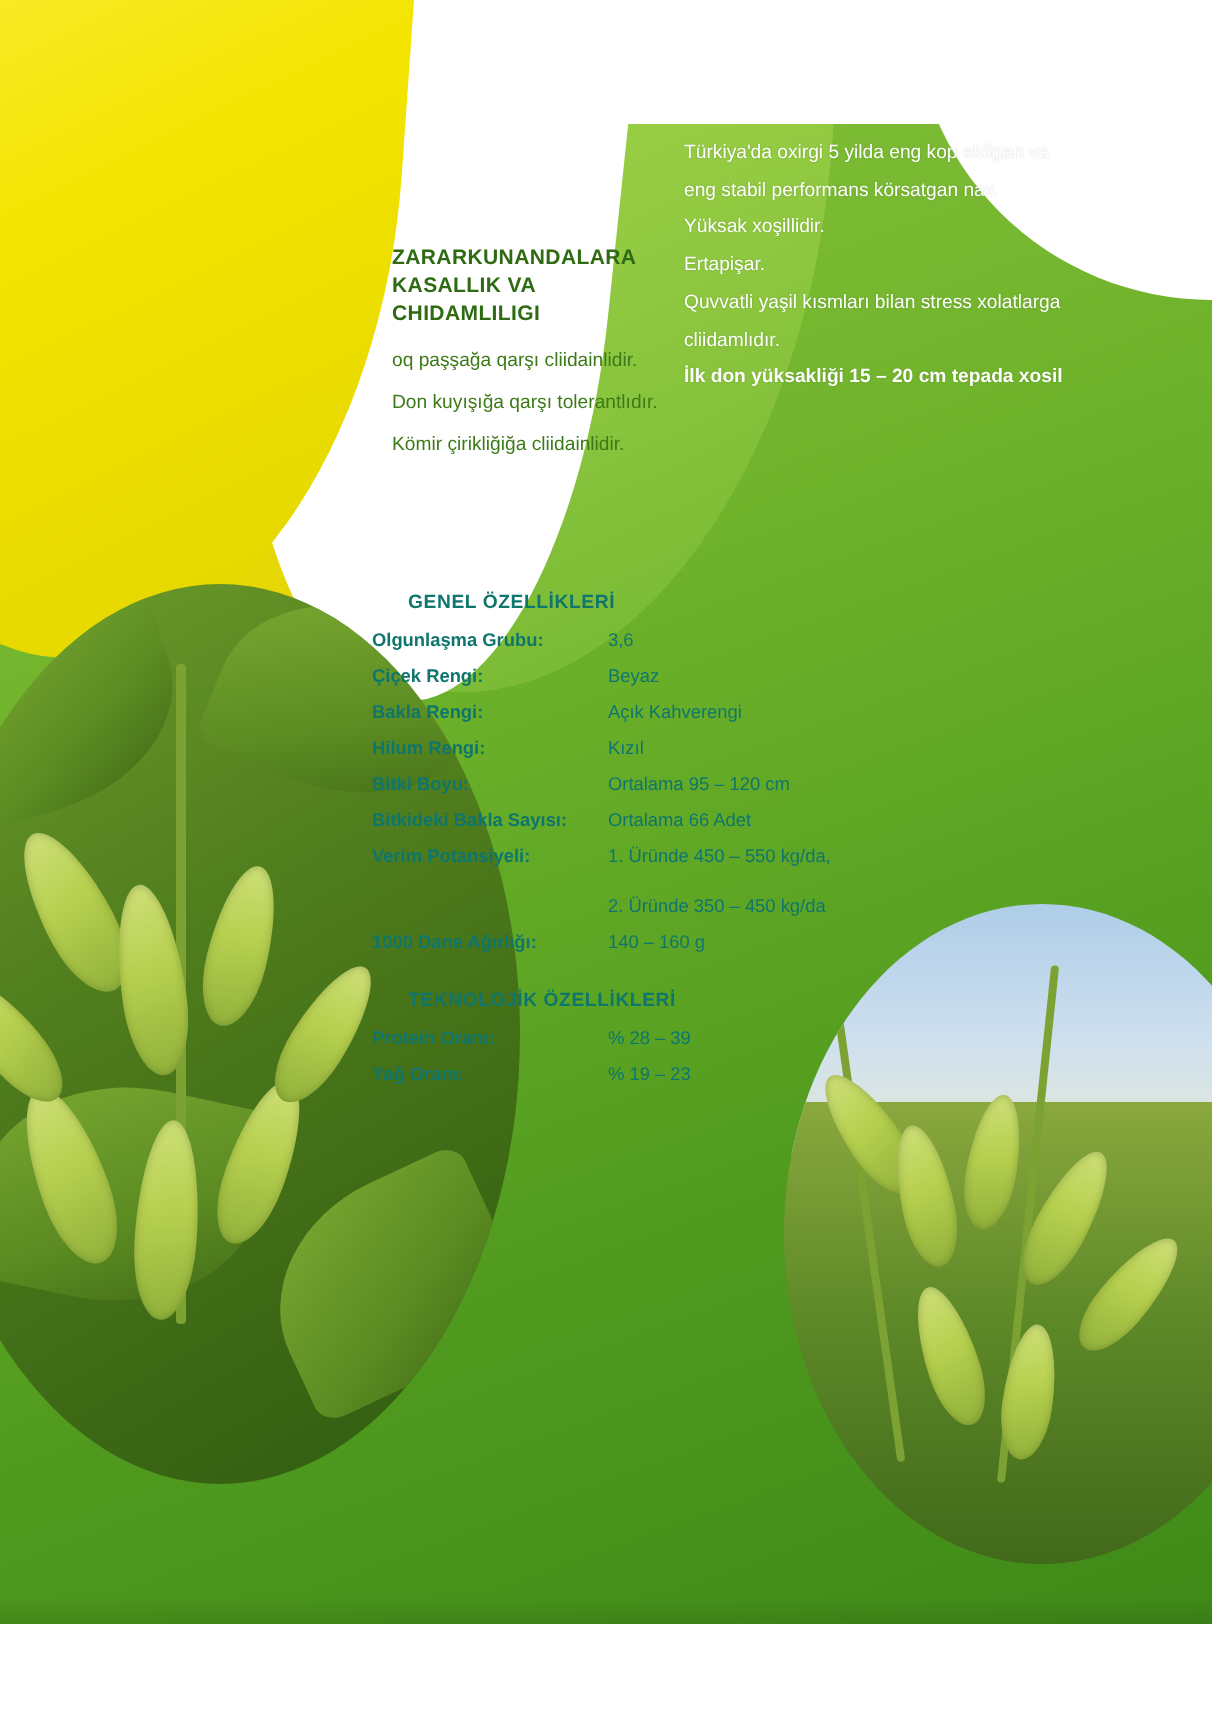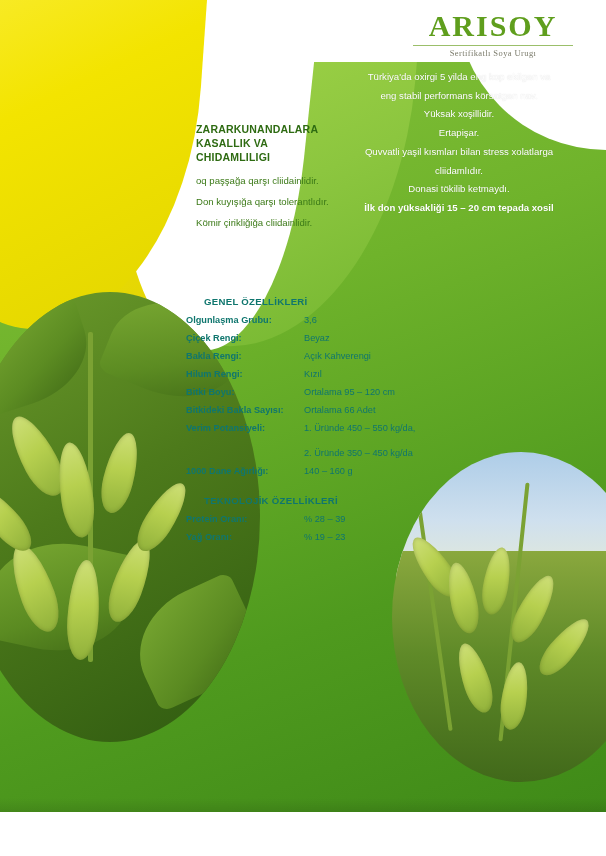--- a/index.html
+++ b/index.html
@@ -109,23 +109,23 @@
   .logo-sub {
     font-family: "Liberation Serif", serif;
     font-size: 8.5px;
     color: #7a7a6a;
     letter-spacing: 0.4px;
   }
 
   
   .intro {
     position: absolute;
-    left: 330px; top: 68px;
+    left: 342px; top: 68px;
     width: 258px;
-    text-align: center;
+    text-align: left;
     color: #ffffff;
     font-size: 9.6px;
     line-height: 1.85;
     z-index: 10;
     text-shadow: 0 0 1px rgba(0,0,0,0.18);
   }
   .intro div { margin-bottom: 1px; }
   .intro .strong { font-weight: bold; }
 
   
@@ -246,34 +246,28 @@
 
   <div class="bg-green-main"></div>
   <div class="bg-yellow-top"></div>
   <div class="bg-yellow-swoosh"></div>
   <div class="bg-green-swoosh"></div>
   <div class="bg-white-curve"></div>
   <div class="bg-yellow-inner"></div>
   <div class="bg-white-corner-tr"></div>
   <div class="bg-white-top-right"></div>
 
-  <div class="logo-block">
-    <div class="logo-title">ARISOY</div>
-    <div class="logo-rule"></div>
-    <div class="logo-sub">Sertifikatlı Soya Urugı</div>
-  </div>
 
   <div class="intro">
     <div>Türkiya'da oxirgi 5 yilda eng kop ekilgan va</div>
     <div>eng stabil performans körsatgan nav.</div>
     <div>Yüksak xoşillidir.</div>
     <div>Ertapişar.</div>
     <div>Quvvatli yaşil kısmları bilan stress xolatlarga</div>
     <div>cliidamlıdır.</div>
-    <div>Donasi tökilib ketmaydı.</div>
     <div class="strong">İlk don yüksakliği 15 – 20 cm tepada xosil</div>
   </div>
 
   <div class="left-head">
     <div class="title">
       <div>ZARARKUNANDALARA</div>
       <div>KASALLIK VA</div>
       <div>CHIDAMLILIGI</div>
     </div>
     <div class="body">

